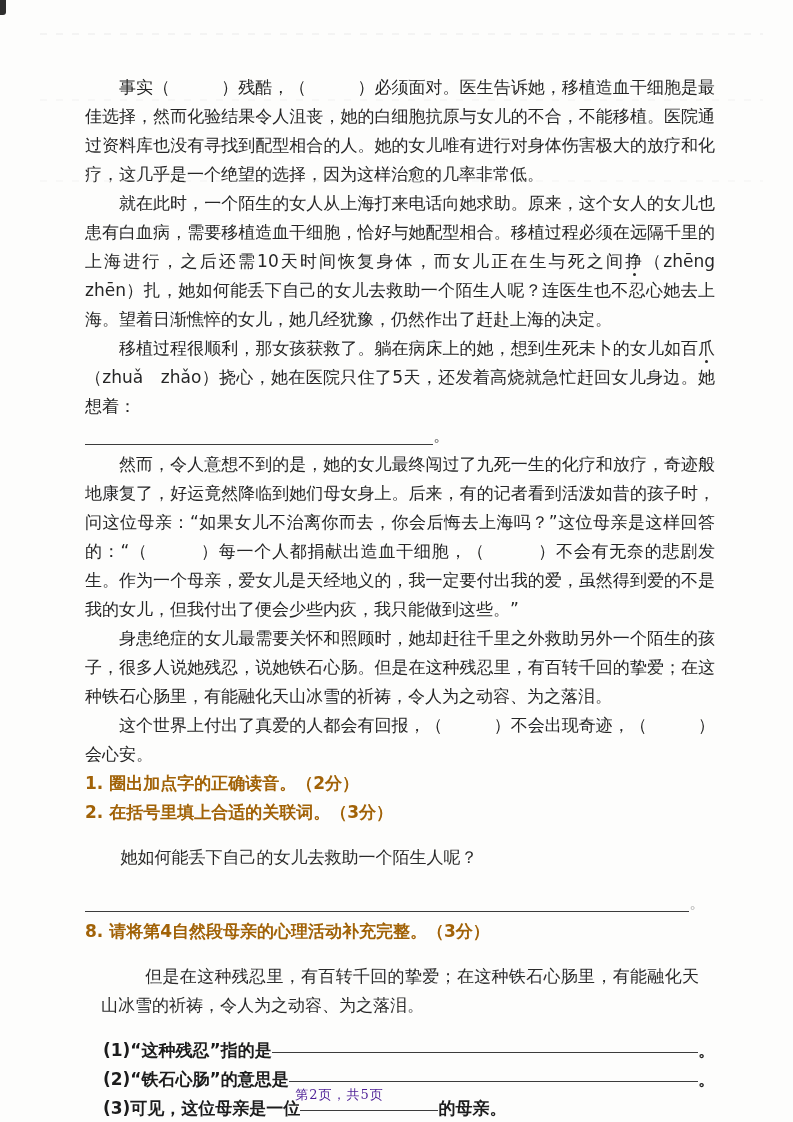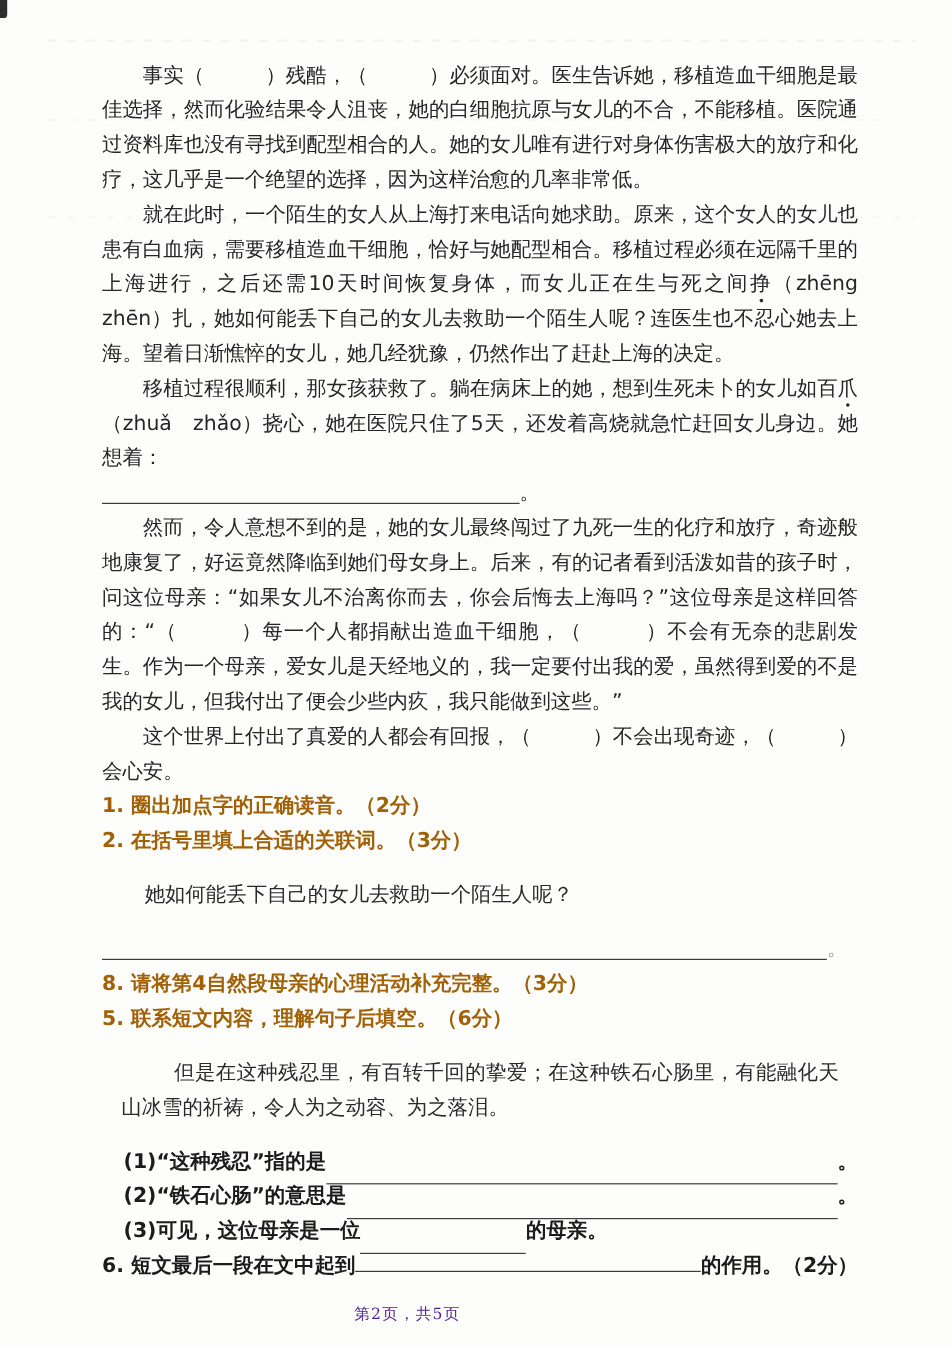--- a/index.html
+++ b/index.html
@@ -3,21 +3,21 @@
 <meta charset="utf-8">
 <style>
   html, body { margin:0; padding:0; background:#ffffff; }
   .page {
     position:relative;
     width:793px; height:1122px;
     background:#fdfdfc;
     font-family:"DejaVu Sans", sans-serif;
     color:#242424;
     box-sizing:border-box;
-    padding:49px 78px 0 85px;
+    padding:73px 78px 0 85px;
     overflow:hidden;
   }
   
   .speck-topleft {
     position:absolute; left:0; top:0; width:6px; height:15px;
     background:#2e2e2e; border-radius:0 0 3px 0;
   }
   .noise-band {
     position:absolute; left:40px; right:30px; height:2px;
     background:repeating-linear-gradient(90deg,#ececec 0 7px, transparent 7px 16px);
@@ -44,21 +44,21 @@
   .quote {
     margin:16px;
     font-size:17px; line-height:29px;
     font-weight:normal;
     color:#2a2a2a;
   }
   .quote.ind1 { text-indent:1.15em; }
   .quote.ind2 { text-indent:2.6em; text-align:justify; }
 
   .subrow {
-    display:flex; align-items:flex-end;
+    display:flex; align-items:center;
     padding-left:18px;
     font-size:17px; line-height:29px; font-weight:bold; color:#1c1c1c;
   }
   .subrow .pre, .subrow .post { white-space:nowrap; }
   .fill {
     flex:1 1 auto;
     border-bottom:1.4px solid #3c3c3c;
     margin-bottom:-4px;
     min-width:30px;
   }
@@ -106,35 +106,35 @@
   <div class="noise-band nb3"></div>
 
   <p class="psg">事实（　　　）残酷，（　　　）必须面对。医生告诉她，移植造血干细胞是最佳选择，然而化验结果令人沮丧，她的白细胞抗原与女儿的不合，不能移植。医院通过资料库也没有寻找到配型相合的人。她的女儿唯有进行对身体伤害极大的放疗和化疗，这几乎是一个绝望的选择，因为这样治愈的几率非常低。</p>
 
   <p class="psg"><span>就在此时，一个陌生的女人从上海打来电话向她求助。原来，这个女人的女儿也患有白血病，需要移植造血干细胞，恰好与她配型相合。移植过程必须在远隔千里的上海进行，之后还需10天时间恢复身体，而女儿正在生与死之间</span><span class="dotch">挣</span><span>（zhēng　zhēn）扎，她如何能丢下自己的女儿去救助一个陌生人呢？连医生也不忍心她去上海。望着日渐憔悴的女儿，她几经犹豫，仍然作出了赶赴上海的决定。</span></p>
 
   <p class="psg"><span>移植过程很顺利，那女孩获救了。躺在病床上的她，想到生死未卜的女儿如百</span><span class="dotch">爪</span><span>（zhuǎ　zhǎo）挠心，她在医院只住了5天，还发着高烧就急忙赶回女儿身边。她想着：</span><br><span class="blank w348"></span><span>。</span></p>
 
   <p class="psg">然而，令人意想不到的是，她的女儿最终闯过了九死一生的化疗和放疗，奇迹般地康复了，好运竟然降临到她们母女身上。后来，有的记者看到活泼如昔的孩子时，问这位母亲：“如果女儿不治离你而去，你会后悔去上海吗？”这位母亲是这样回答的：“（　　　）每一个人都捐献出造血干细胞，（　　　）不会有无奈的悲剧发生。作为一个母亲，爱女儿是天经地义的，我一定要付出我的爱，虽然得到爱的不是我的女儿，但我付出了便会少些内疚，我只能做到这些。”</p>
 
+  <p class="psg">身患绝症的女儿最需要关怀和照顾时，她却赶往千里之外救助另外一个陌生的孩子，很多人说她残忍，说她铁石心肠。但是在这种残忍里，有百转千回的挚爱；在这种铁石心肠里，有能融化天山冰雪的祈祷，令人为之动容、为之落泪。</p>
 
   <p class="psg">这个世界上付出了真爱的人都会有回报，（　　　）不会出现奇迹，（　　　）会心安。</p>
 
   <p class="q">1. 圈出加点字的正确读音。（2分）</p>
 
   <p class="q">2. 在括号里填上合适的关联词。（3分）</p>
 
 
   <p class="quote ind1">她如何能丢下自己的女儿去救助一个陌生人呢？</p>
 
   <p class="lineonly"><span class="blank w604"></span><span class="faint-period">。</span></p>
 
   <p class="q">8. 请将第4自然段母亲的心理活动补充完整。（3分）</p>
 
-  <p class="q">5. 联系短文内容，理解句子后填空。（6分）</p>
 
   <p class="quote ind2">但是在这种残忍里，有百转千回的挚爱；在这种铁石心肠里，有能融化天山冰雪的祈祷，令人为之动容、为之落泪。</p>
 
   <div class="subrow">
       <span class="pre">(1)“这种残忍”指的是</span>
       <span class="fill"></span>
       <span class="post">。</span>
     </div>
 
   <div class="subrow">

